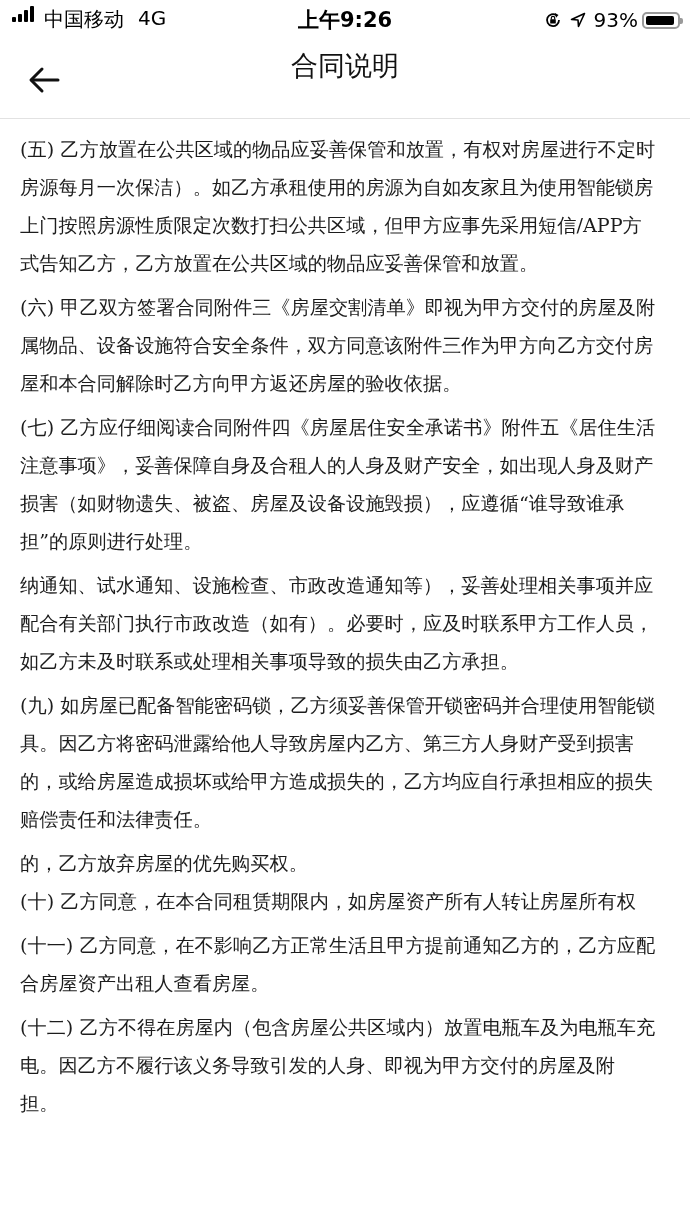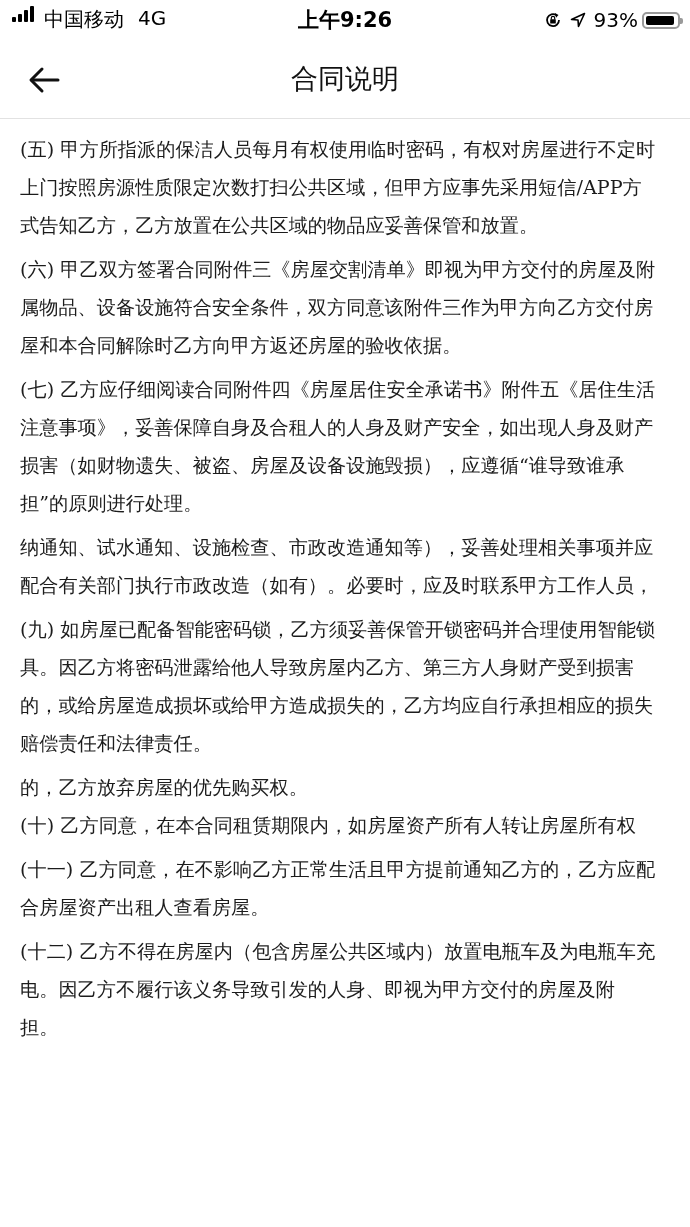--- a/index.html
+++ b/index.html
@@ -104,21 +104,21 @@
     width: 44px;
     height: 44px;
     display: flex;
     align-items: center;
     justify-content: center;
     cursor: pointer;
   }
   .nav-title {
     position: absolute;
     left: 0; right: 0;
-    top: 19px;
+    top: 6px;
     text-align: center;
     font-size: 27px;
     line-height: 40px;
     color: #111;
   }
 
   .content {
     position: absolute;
     left: 20px;
     top: 131px;
@@ -175,38 +175,40 @@
     <svg width="32" height="28" viewBox="0 0 32 28">
       <path d="M30 14 H4" stroke="#111" stroke-width="3" fill="none" stroke-linecap="round"></path>
       <path d="M14 3 L3 14 L14 25" stroke="#111" stroke-width="3" fill="none" stroke-linecap="round" stroke-linejoin="round"></path>
     </svg>
   </div>
   <div class="nav-title">合同说明</div>
 </div>
 
 <div class="content">
   <div class="para">
-    <span class="line">(五) 甲方所指派的保洁人员每月有权使用临时密码，有权对房屋进行不定时</span>
+    <span class="line">(五) 乙方放置在公共区域的物品应妥善保管和放置，有权对房屋进行不定时</span>
+    <span class="line">房源每月一次保洁）。如乙方承租使用的房源为自如友家且为使用智能锁房</span>
     <span class="line">上门按照房源性质限定次数打扫公共区域，但甲方应事先采用短信/APP方</span>
     <span class="line">式告知乙方，乙方放置在公共区域的物品应妥善保管和放置。</span>
   </div>
   <div class="para">
     <span class="line">(六) 甲乙双方签署合同附件三《房屋交割清单》即视为甲方交付的房屋及附</span>
     <span class="line">属物品、设备设施符合安全条件，双方同意该附件三作为甲方向乙方交付房</span>
     <span class="line">屋和本合同解除时乙方向甲方返还房屋的验收依据。</span>
   </div>
   <div class="para">
     <span class="line">(七) 乙方应仔细阅读合同附件四《房屋居住安全承诺书》附件五《居住生活</span>
     <span class="line">注意事项》，妥善保障自身及合租人的人身及财产安全，如出现人身及财产</span>
     <span class="line">损害（如财物遗失、被盗、房屋及设备设施毁损），应遵循“谁导致谁承</span>
     <span class="line">担”的原则进行处理。</span>
   </div>
   <div class="para">
     <span class="line">纳通知、试水通知、设施检查、市政改造通知等），妥善处理相关事项并应</span>
     <span class="line">配合有关部门执行市政改造（如有）。必要时，应及时联系甲方工作人员，</span>
+    <span class="line">如乙方未及时联系或处理相关事项导致的损失由乙方承担。</span>
   </div>
   <div class="para">
     <span class="line">(九) 如房屋已配备智能密码锁，乙方须妥善保管开锁密码并合理使用智能锁</span>
     <span class="line">具。因乙方将密码泄露给他人导致房屋内乙方、第三方人身财产受到损害</span>
     <span class="line">的，或给房屋造成损坏或给甲方造成损失的，乙方均应自行承担相应的损失</span>
     <span class="line">赔偿责任和法律责任。</span>
   </div>
   <div class="para">
     <span class="line">的，乙方放弃房屋的优先购买权。</span>
     <span class="line">(十) 乙方同意，在本合同租赁期限内，如房屋资产所有人转让房屋所有权</span>

